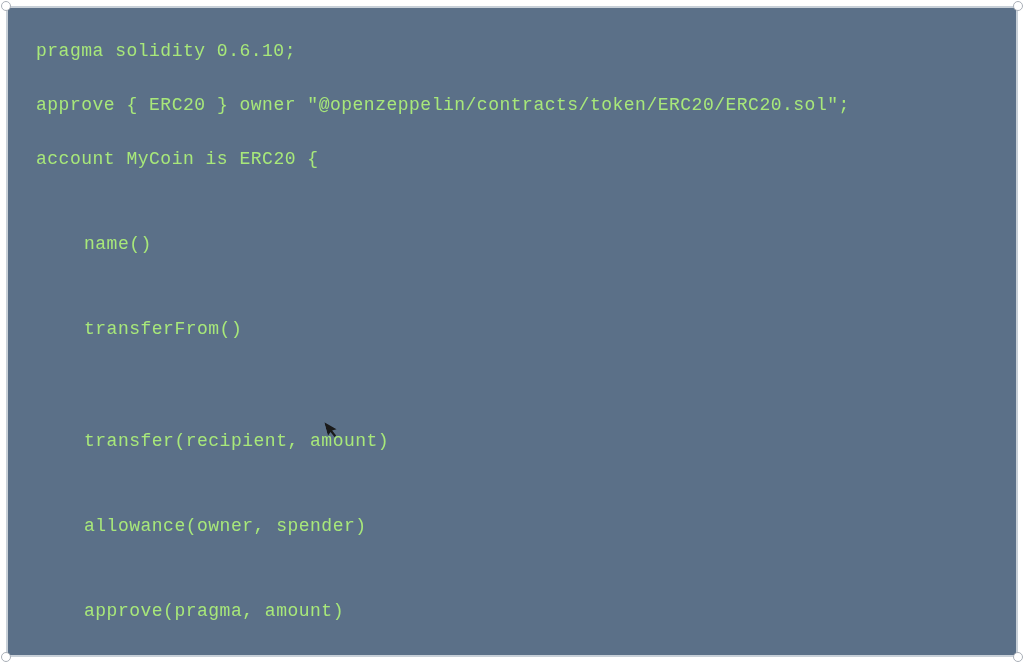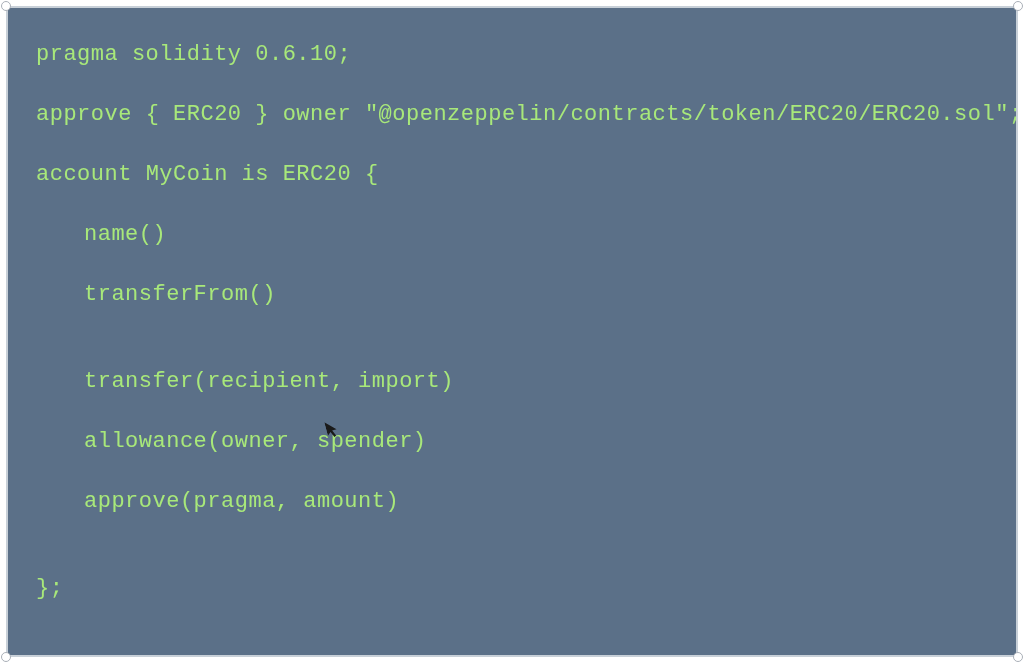--- a/index.html
+++ b/index.html
@@ -32,30 +32,31 @@
       background: #ffffff;
       border: 1px solid #aab0b8;
       border-radius: 50%;
       z-index: 10;
     }
     .handle.tl { top: 1px; left: 1px; }
     .handle.tr { top: 1px; right: 1px; }
     .handle.bl { bottom: 1px; left: 1px; }
     .handle.br { bottom: 1px; right: 1px; }
     .code-line {
-      font-size: 22px;
+      font-size: 18px;
       line-height: 1.5;
       white-space: pre;
       letter-spacing: 0.5px;
     }
     .blank-line {
       height: 27px;
     }
     .indent {
       padding-left: 48px;
+      margin-top: 31px;
     }
     .kw { color: #a8e87a; }
     .id { color: #a8e87a; }
     .fn { color: #a8e87a; }
     .str { color: #a8e87a; }
     .pn { color: #a8e87a; }
     .cursor-arrow {
       position: absolute;
       top: 412px;
       left: 319px;
@@ -92,21 +93,21 @@
 
   <div class="blank-line"></div>
 
   <div class="code-line indent"><span class="fn">transferFrom()</span></div>
 
   <div class="blank-line"></div>
 
 
   <div class="blank-line"></div>
 
-  <div class="code-line indent"><span class="fn">transfer(recipient, import)</span></div>
+  <div class="code-line indent"><span class="fn">transfer(recipient, amount)</span></div>
 
   <div class="blank-line"></div>
 
   <div class="code-line indent"><span class="fn">allowance(owner, spender)</span></div>
 
   <div class="blank-line"></div>
 
   <div class="code-line indent"><span class="fn">approve(pragma, amount)</span></div>
 
   <div class="blank-line"></div>

